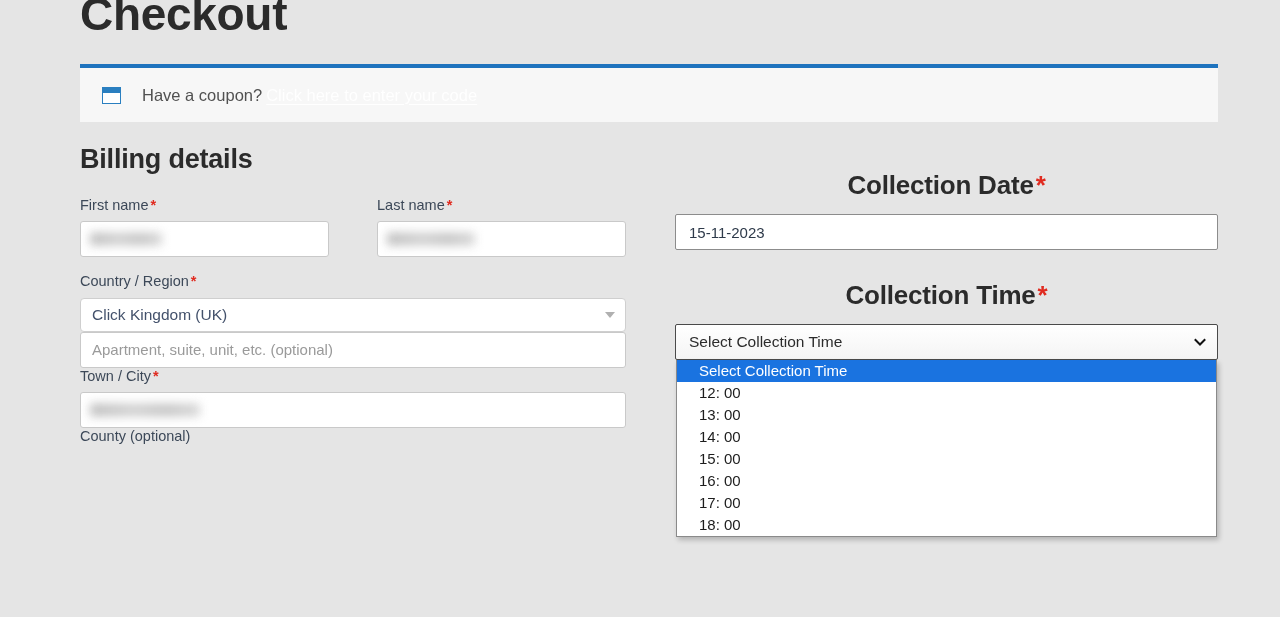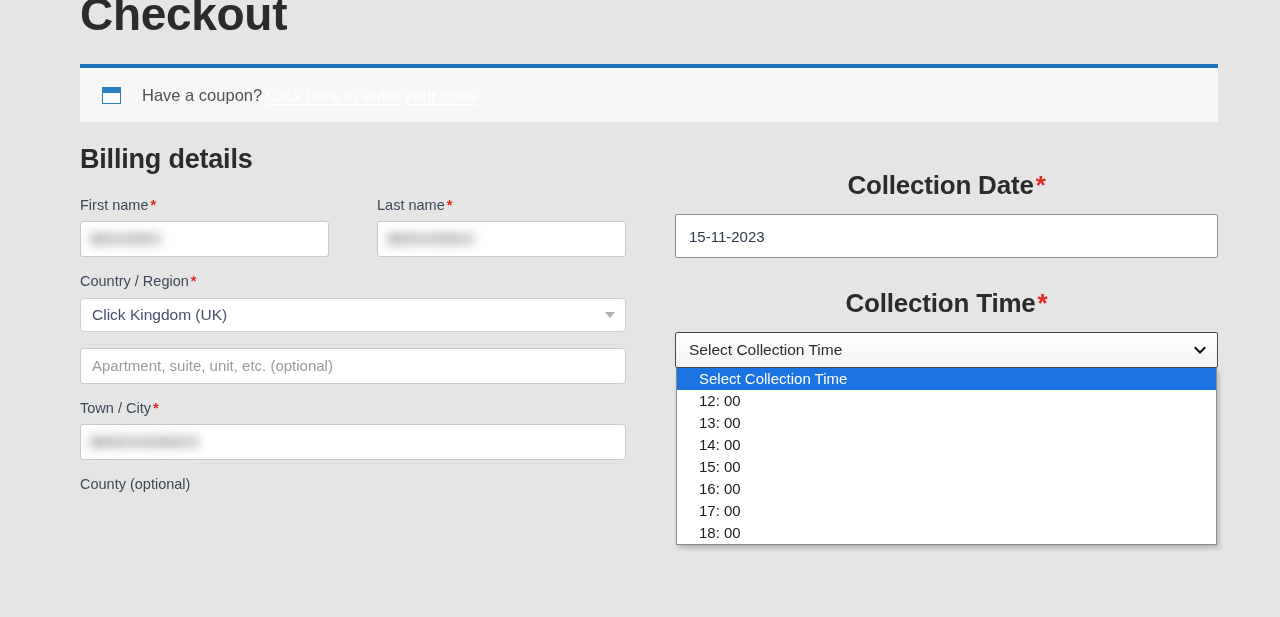--- a/index.html
+++ b/index.html
@@ -79,21 +79,21 @@
     width: 546px;
   }
   .section-title {
     font-size: 27px;
     font-weight: 700;
     color: #2b2b2b;
     margin: 0 0 22px 0;
     letter-spacing: -0.2px;
   }
 
-  .field { margin-bottom: 16px; }
+  .field { }
   .field-label {
     display: block;
     font-size: 14.5px;
     color: #3c4858;
     margin-bottom: 7px;
     line-height: 1.2;
   }
   .req { color: #e02b20; font-weight: 700; margin-left: 2px; }
 
   .ctl {
@@ -168,21 +168,21 @@
     font-size: 26px;
     font-weight: 700;
     color: #2b2b2b;
     margin: 0 0 13px 0;
     letter-spacing: -0.2px;
   }
   .collection-title .req { font-size: 26px; }
 
   .date-input {
     width: 100%;
-    height: 44px;
+    height: 36px;
     border: 1px solid #8c8c8c;
     border-radius: 2px;
     background: #ffffff;
     font-family: "Liberation Sans", sans-serif;
     font-size: 15px;
     color: #2e3a4a;
     padding: 0 13px;
     outline: none;
   }
 

